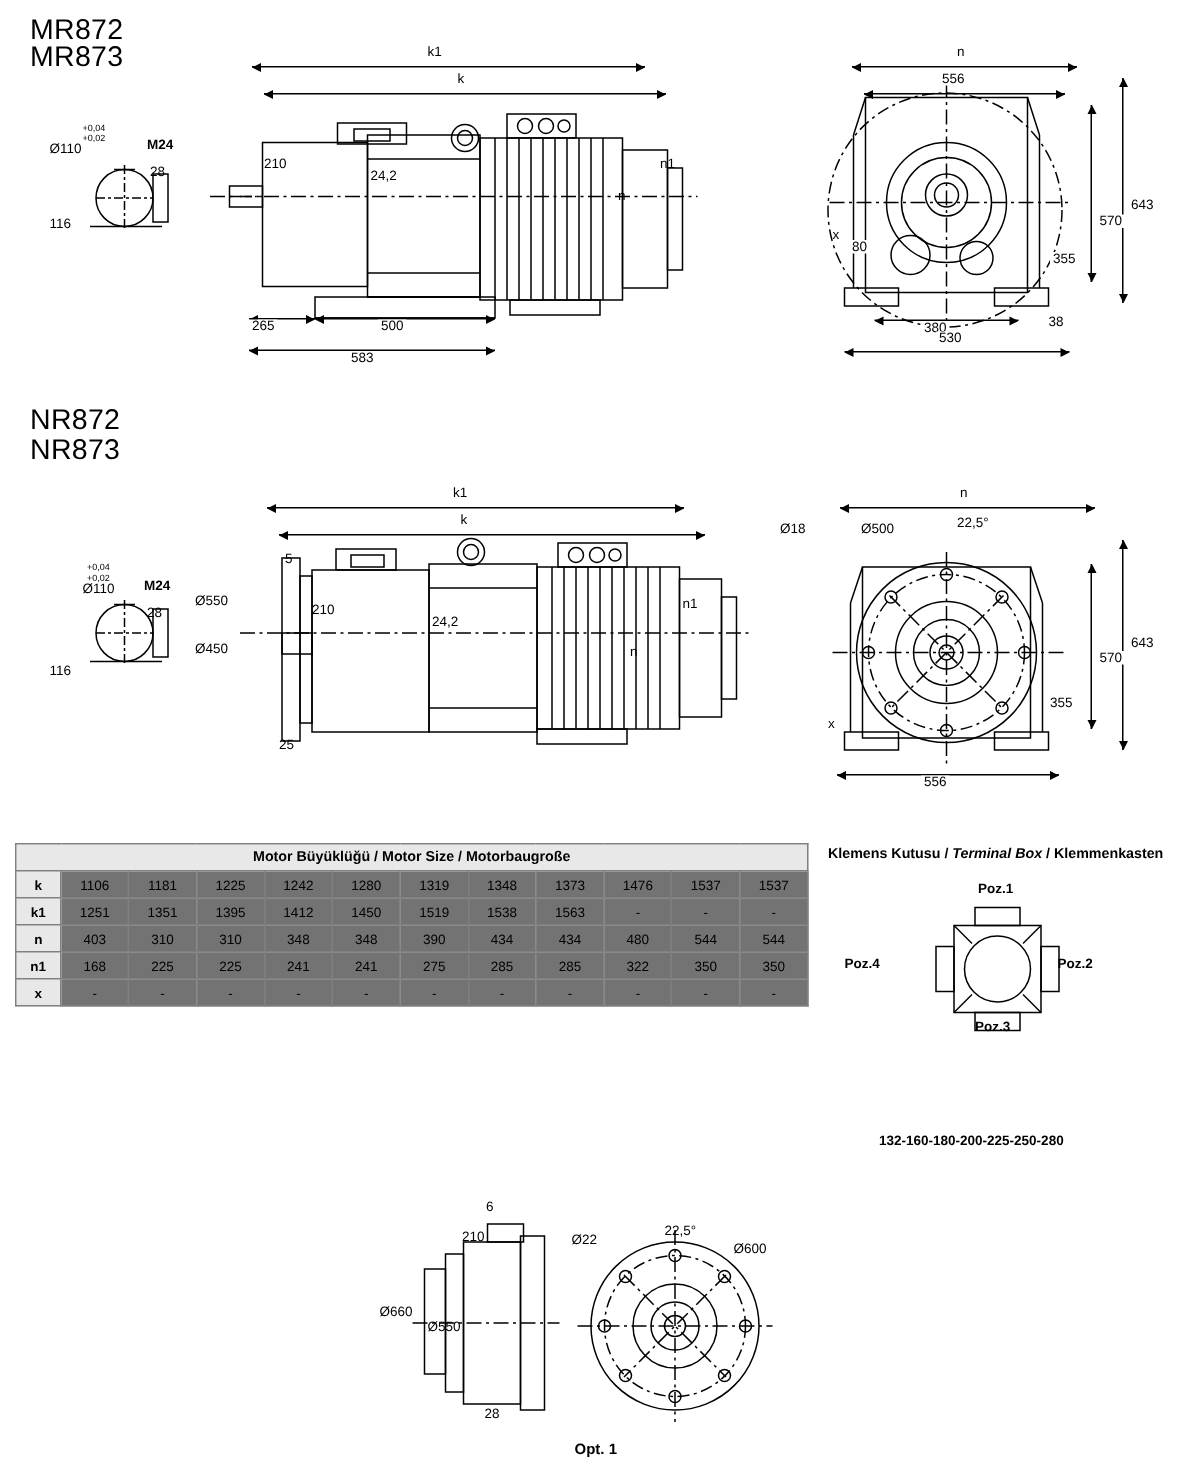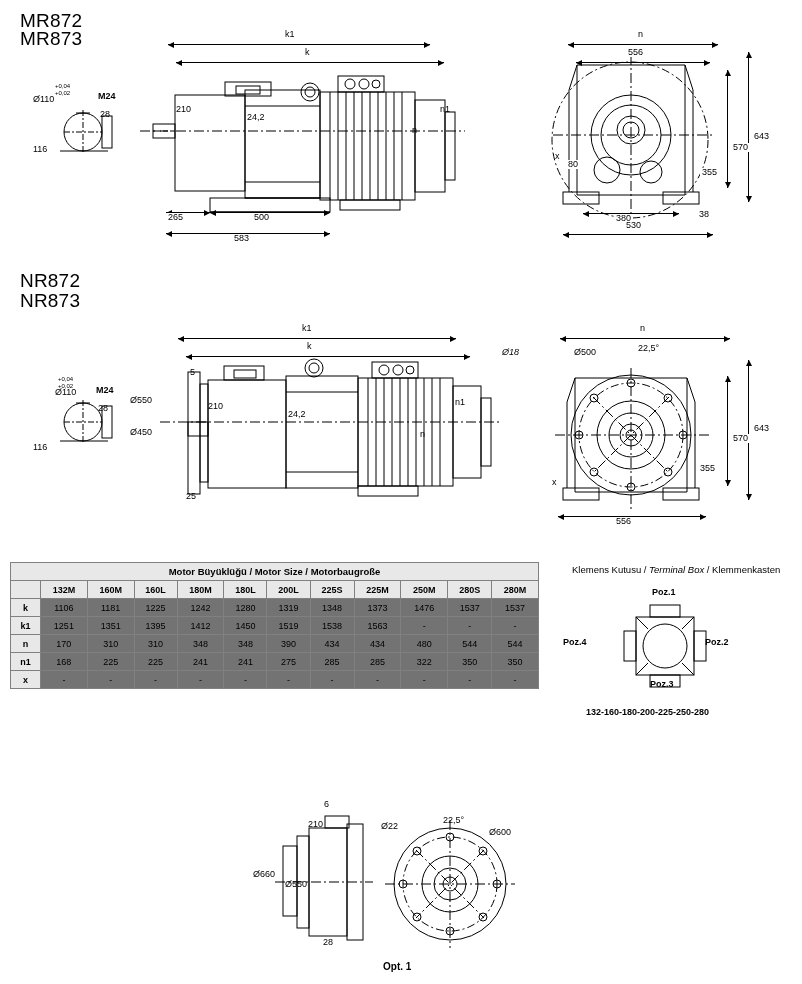--- a/index.html
+++ b/index.html
@@ -62,21 +62,21 @@
   }
   table.dims td.rowhdr {
     background: #e8e8e8;
     font-weight: bold;
     width: 30px;
   }
   table.dims td.val { background: #737373; }
 
   .flangetitle { font-size: 11px; font-weight: bold; }
   .flangetitle i { font-weight: bold; font-style: italic; }
-  .tbtitle { font-size: 9.5px; font-weight: normal; margin-left: 20px; }
+  .tbtitle { font-size: 9.5px; font-weight: bold; }
   .tbtitle i { font-style: italic; }
   svg { display: block; }
 </style>
 </head>
 <body>
 
 <div class="page">
 
   <div class="abs title" style="left:20px; top:10px;">MR872</div>
   <div class="abs title" style="left:20px; top:28px;">MR873</div>
@@ -306,52 +306,38 @@
       <circle cx="49" cy="68" r="4"></circle>
       <line x1="10" y1="105" x2="166" y2="105" stroke-dasharray="10,3,2,3"></line>
       <line x1="86" y1="38" x2="86" y2="180" stroke-dasharray="10,3,2,3"></line>
       <line x1="48" y1="67" x2="124" y2="143" stroke-dasharray="10,3,2,3"></line>
       <line x1="124" y1="67" x2="48" y2="143" stroke-dasharray="10,3,2,3"></line>
     </g>
   </svg>
 
   <div class="abs dim" style="left:560px; top:338px; width:170px;"></div>
   <div class="abs dimtxt" style="left:638px; top:324px;">n</div>
-  <div class="abs lbl" style="left:502px; top:348px;font-style:italic;">Ø18</div>
+  <div class="abs lbl" style="left:520px; top:348px;">Ø18</div>
   <div class="abs lbl" style="left:574px; top:348px;">Ø500</div>
   <div class="abs lbl" style="left:638px; top:344px;">22,5°</div>
 
   <div class="abs dimv" style="left:748px; top:360px; height:140px;"></div>
   <div class="abs dimtxt" style="left:752px; top:424px;">643</div>
   <div class="abs dimv" style="left:727px; top:376px; height:110px;"></div>
   <div class="abs dimtxt" style="left:731px; top:434px;">570</div>
   <div class="abs dimtxt" style="left:698px; top:464px;">355</div>
   <div class="abs lbl" style="left:552px; top:478px;">x</div>
   <div class="abs dim" style="left:558px; top:516px; width:148px;"></div>
   <div class="abs dimtxt" style="left:614px; top:517px;">556</div>
 
   <div class="abs" style="left:10px; top:562px;">
     <table class="dims">
       <thead>
         <tr>
           <th class="group" colspan="12">Motor Büyüklüğü / Motor Size / Motorbaugroße</th>
-        </tr>
-        <tr>
-          <th class="size" style="width:30px;"></th>
-          <th class="size">132M</th>
-          <th class="size">160M</th>
-          <th class="size">160L</th>
-          <th class="size">180M</th>
-          <th class="size">180L</th>
-          <th class="size">200L</th>
-          <th class="size">225S</th>
-          <th class="size">225M</th>
-          <th class="size">250M</th>
-          <th class="size">280S</th>
-          <th class="size">280M</th>
         </tr>
       </thead>
       <tbody>
         <tr>
           <td class="rowhdr">k</td>
           <td class="val">1106</td>
           <td class="val">1181</td>
           <td class="val">1225</td>
           <td class="val">1242</td>
           <td class="val">1280</td>
@@ -371,21 +357,21 @@
           <td class="val">1450</td>
           <td class="val">1519</td>
           <td class="val">1538</td>
           <td class="val">1563</td>
           <td class="val">-</td>
           <td class="val">-</td>
           <td class="val">-</td>
         </tr>
         <tr>
           <td class="rowhdr">n</td>
-          <td class="val">170</td>
+          <td class="val">403</td>
           <td class="val">310</td>
           <td class="val">310</td>
           <td class="val">348</td>
           <td class="val">348</td>
           <td class="val">390</td>
           <td class="val">434</td>
           <td class="val">434</td>
           <td class="val">480</td>
           <td class="val">544</td>
           <td class="val">544</td>
@@ -440,21 +426,21 @@
       <line x1="94" y1="22" x2="82" y2="34"></line>
       <line x1="36" y1="80" x2="48" y2="68"></line>
       <line x1="94" y1="80" x2="82" y2="68"></line>
     </g>
   </svg>
 
   <div class="abs lbl-b" style="left:652px; top:588px;">Poz.1</div>
   <div class="abs lbl-b" style="left:705px; top:638px;">Poz.2</div>
   <div class="abs lbl-b" style="left:650px; top:680px;">Poz.3</div>
   <div class="abs lbl-b" style="left:563px; top:638px;">Poz.4</div>
-  <div class="abs lbl-b" style="left:586px; top:708px;">132-160-180-200-225-250-280</div>
+  <div class="abs lbl-b" style="left:586px; top:756px;">132-160-180-200-225-250-280</div>
 
 
   <svg class="abs" style="left:255px; top:800px;" width="300" height="160">
     <g stroke="#000" fill="none" stroke-width="1">
 
       <rect x="28" y="46" width="14" height="70"></rect>
       <rect x="42" y="36" width="12" height="92"></rect>
       <rect x="54" y="28" width="38" height="108"></rect>
       <rect x="92" y="24" width="16" height="116"></rect>
       <rect x="70" y="16" width="24" height="12"></rect>

